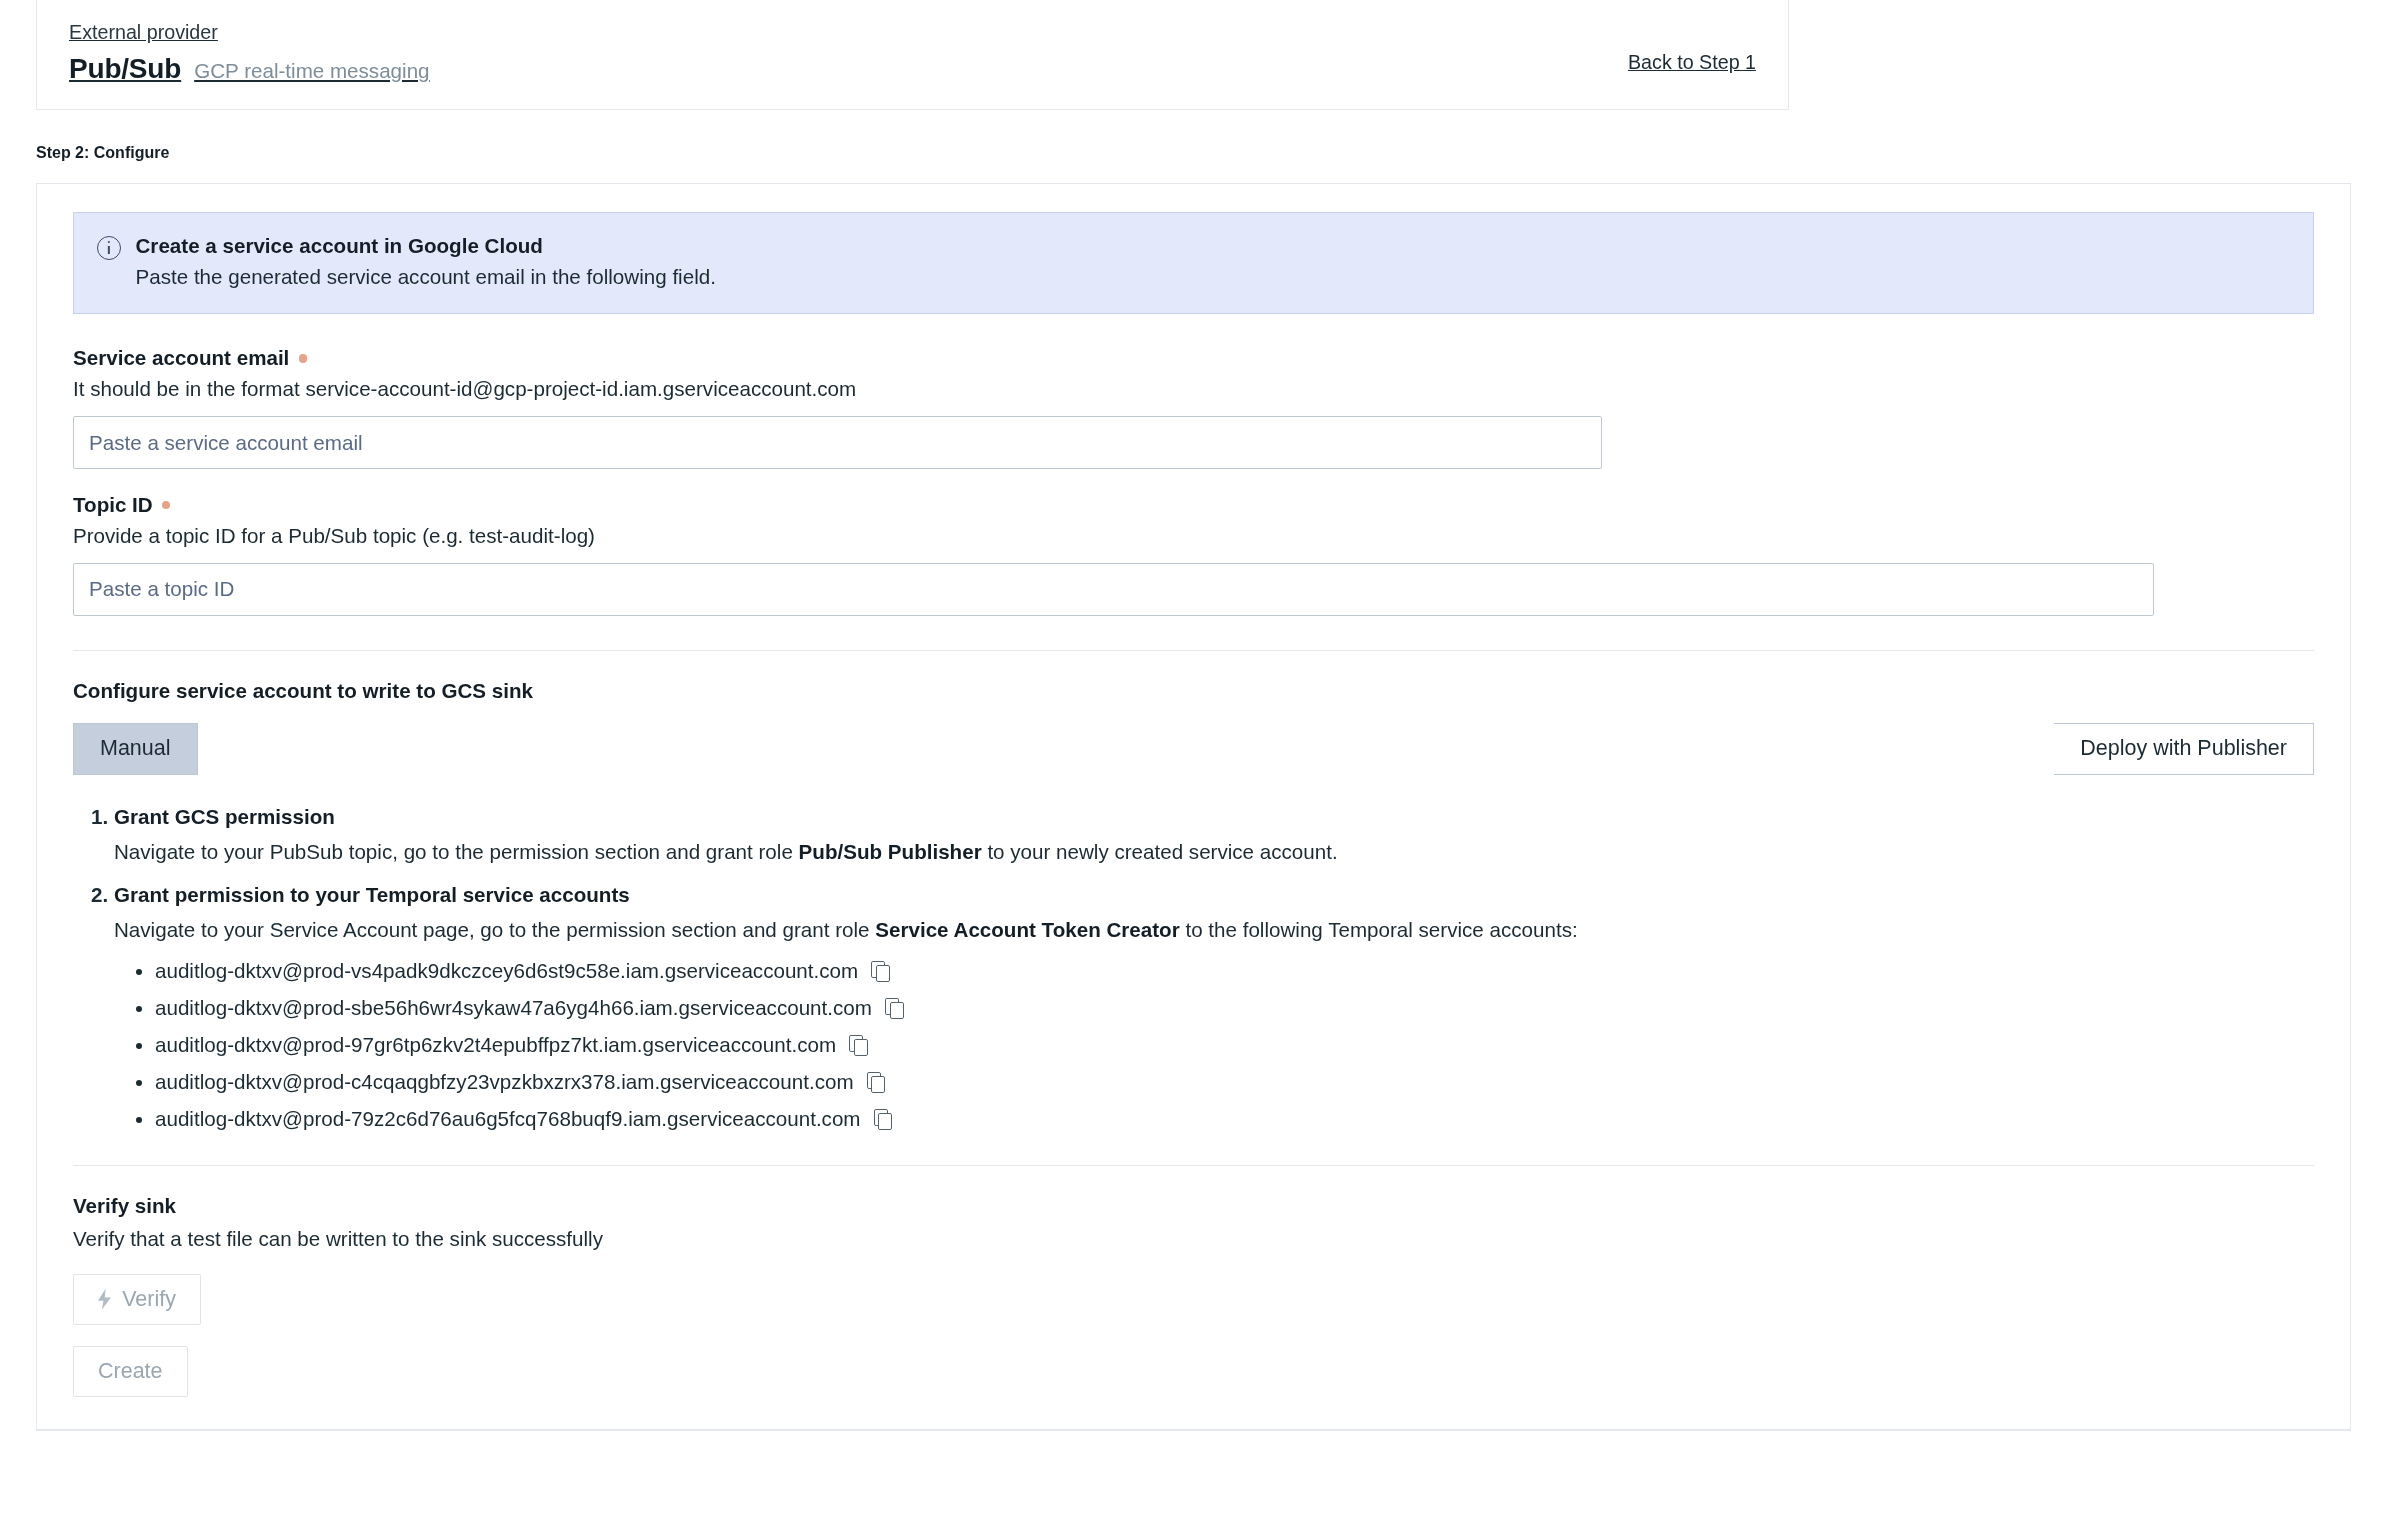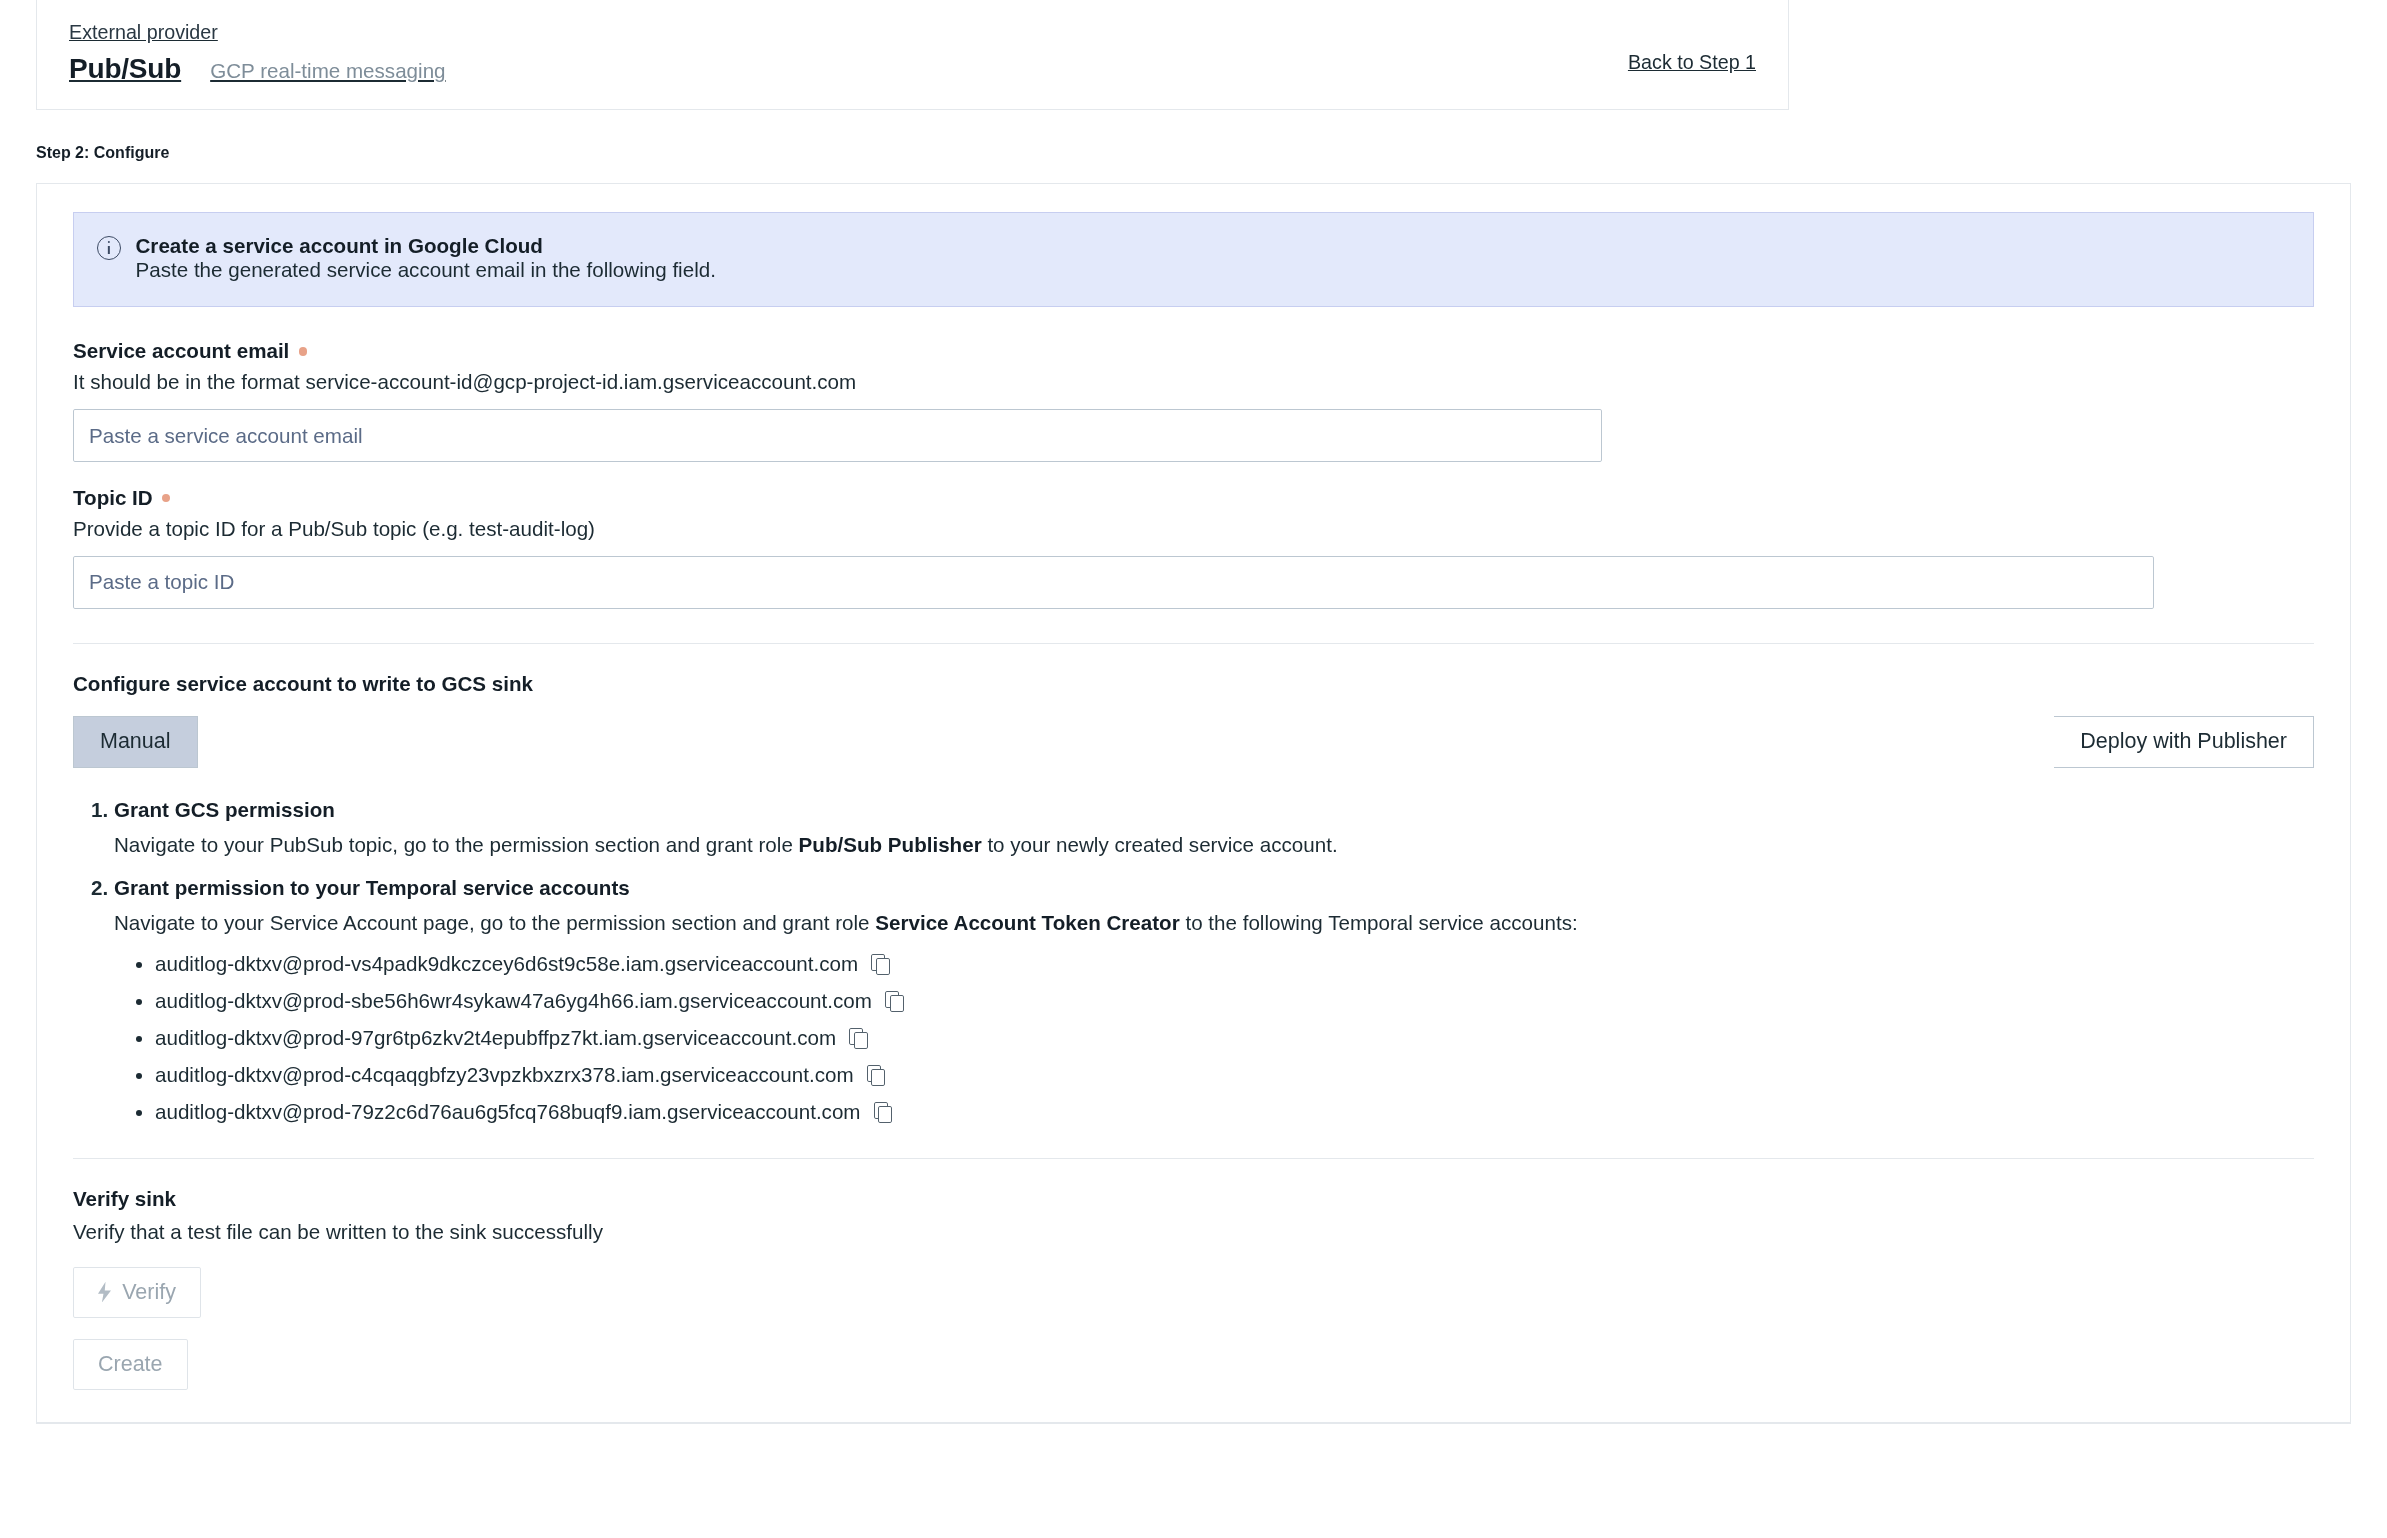--- a/index.html
+++ b/index.html
@@ -36,21 +36,21 @@
   }
   .provider-left { display: flex; flex-direction: column; gap: 11.2px; }
   .provider-eyebrow {
     font-size: 19.7px;
     color: #2a3843;
     line-height: 1;
   }
   .provider-title-row {
     display: flex;
     align-items: baseline;
-    gap: 29px;
+    gap: 13px;
   }
   .provider-title {
     font-size: 28px;
     font-weight: bold;
     color: #141e27;
     letter-spacing: -0.2px;
   }
   .provider-subtitle {
     font-size: 20.6px;
     color: #7e8d99;
@@ -108,21 +108,21 @@
     border-radius: 50%;
   }
   .info-icon::after {
     content: "";
     position: absolute;
     left: 50%; top: 8.4px;
     transform: translateX(-50%);
     width: 2.3px; height: 8.4px;
     background: #3c4a63;
   }
-  .info-text-wrap { display: flex; flex-direction: column; gap: 0; }
+  .info-text-wrap { display: flex; flex-direction: column; gap: 7px; }
   .info-title { font-size: 20.6px; font-weight: bold; color: #141e27; }
   .info-body { font-size: 20.6px; color: #1c2b33; }
 
   
   .field-block { margin-bottom: 24px; }
   .field-label-row {
     display: flex;
     align-items: center;
     gap: 9.4px;
     margin-bottom: 6.6px;

